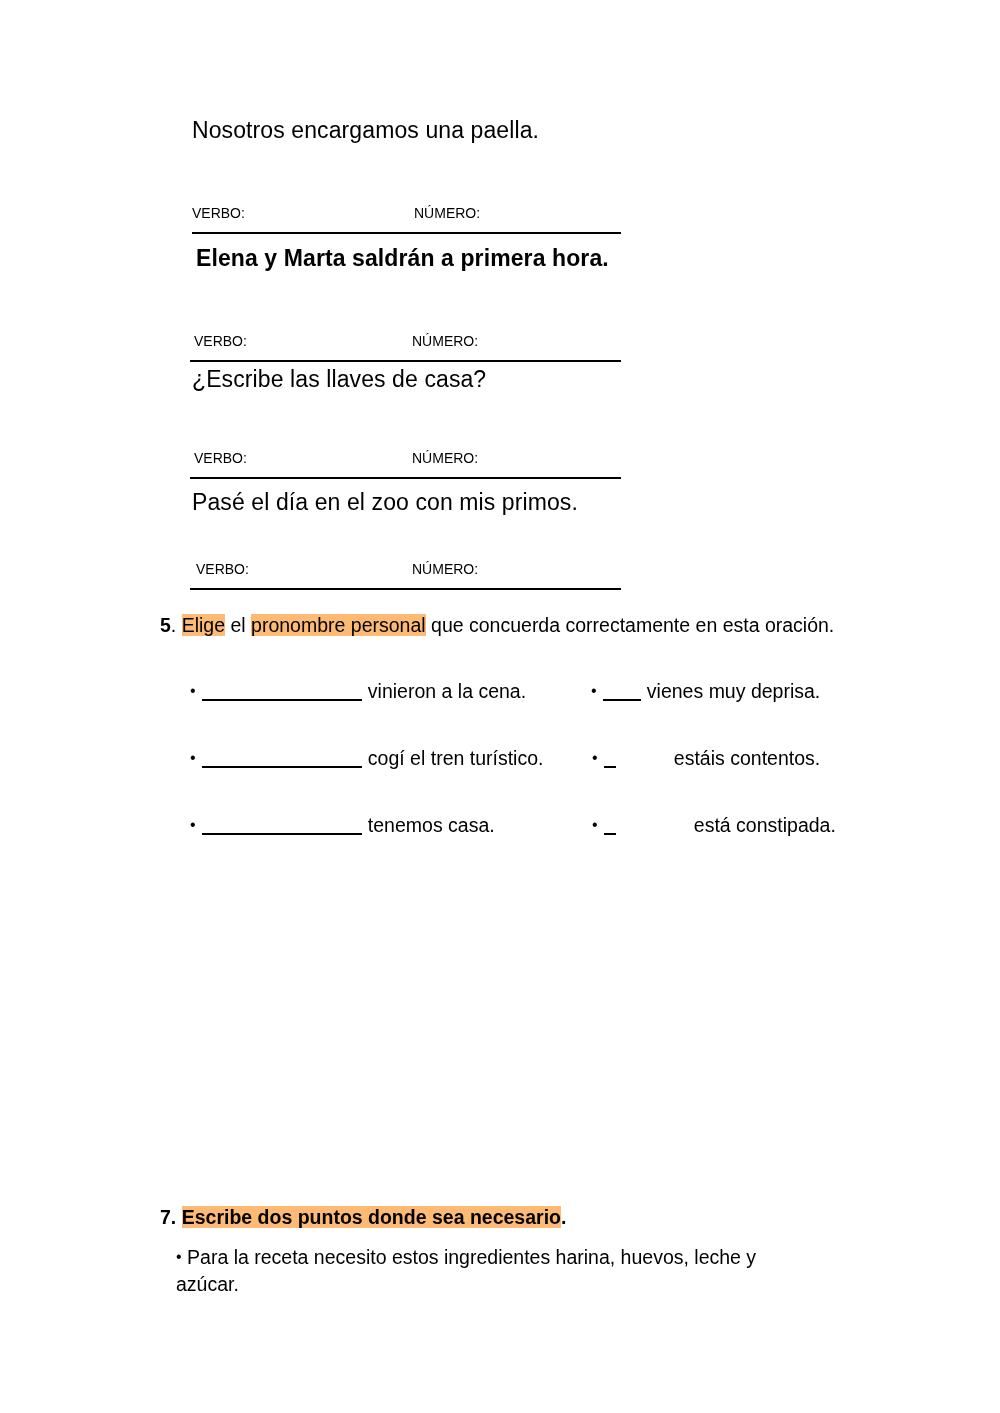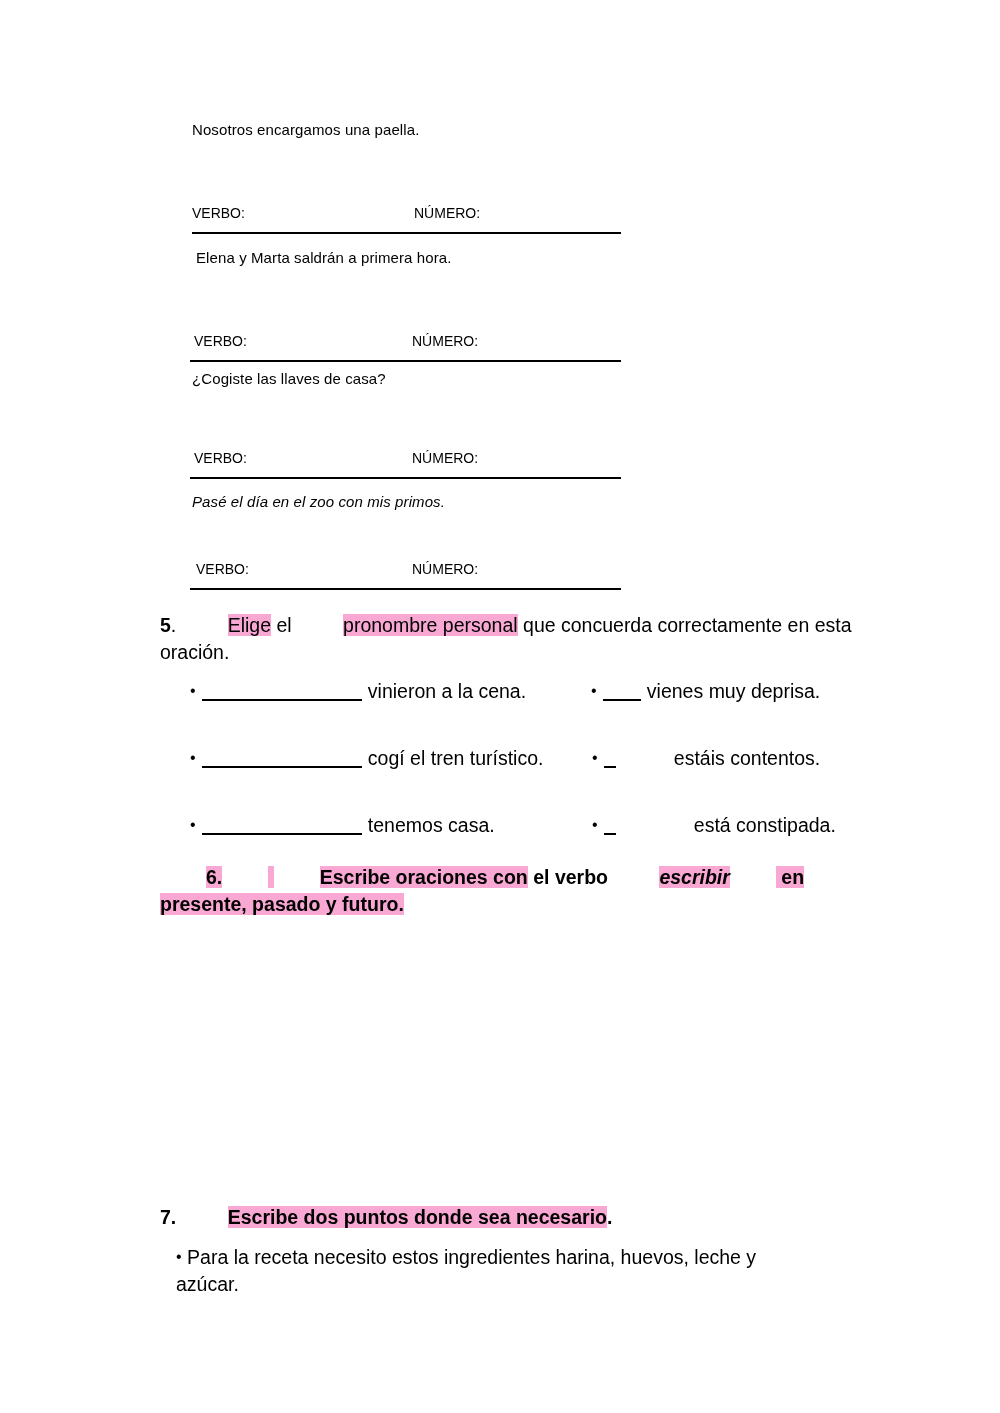--- a/index.html
+++ b/index.html
@@ -19,21 +19,21 @@
 
   .page {
     position: absolute;
     inset: 0;
     background: #ffffff;
   }
 
   
   .sentence {
     position: absolute;
-    font-size: 15px;
+    font-size: 23px;
     line-height: 26px;
     letter-spacing: 0.1px;
     white-space: nowrap;
   }
 
   
   .verbo-row {
     position: absolute;
     height: 32px;
     border-bottom: 2.2px solid #000000;
@@ -54,22 +54,21 @@
   }
 
   
   .question {
     position: absolute;
     font-size: 19.5px;
     line-height: 27px;
   }
   .q-num { font-weight: bold; }
   .hl {
-    background-color: #f9a8d4;
-    margin-left: 46px;
+    background-color: #fdba74;
   }
   .bold { font-weight: bold; }
   .ital { font-style: italic; }
 
   
   .blank-row {
     position: absolute;
     font-size: 19.5px;
     line-height: 26px;
     white-space: nowrap;
@@ -118,35 +117,35 @@
 
 <div class="page">
 
   <div class="sentence" style="left:192px; top:117px;">Nosotros encargamos una paella.</div>
 
   <div class="verbo-row" style="left:192px; top:200px; width:429px;">
     <span class="lbl-verbo">VERBO:</span>
     <span class="lbl-numero">NÚMERO:</span>
   </div>
 
-  <div class="sentence" style="left:196px; top:245px;">Elena y Marta saldrán a primera hora.</div>
+  <div class="sentence" style="left:196px; top:245px;font-weight:bold;">Elena y Marta saldrán a primera hora.</div>
 
   <div class="verbo-row" style="left:190px; top:328px; width:431px;">
     <span class="lbl-verbo" style="left:4px;">VERBO:</span>
     <span class="lbl-numero">NÚMERO:</span>
   </div>
 
-  <div class="sentence" style="left:192px; top:366px;">¿Cogiste las llaves de casa?</div>
+  <div class="sentence" style="left:192px; top:366px;">¿Escribe las llaves de casa?</div>
 
   <div class="verbo-row" style="left:190px; top:445px; width:431px;">
     <span class="lbl-verbo" style="left:4px;">VERBO:</span>
     <span class="lbl-numero">NÚMERO:</span>
   </div>
 
-  <div class="sentence" style="left:192px; top:489px;font-style:italic;">Pasé el día en el zoo con mis primos.</div>
+  <div class="sentence" style="left:192px; top:489px;">Pasé el día en el zoo con mis primos.</div>
 
   <div class="verbo-row" style="left:190px; top:556px; width:431px;">
     <span class="lbl-verbo" style="left:6px;">VERBO:</span>
     <span class="lbl-numero">NÚMERO:</span>
   </div>
 
   <div class="question" style="left:160px; top:612px; width:700px;">
     <span class="q-num">5</span><span>.</span><span> </span><span class="hl">Elige</span><span> el </span><span class="hl">pronombre personal</span><span> que concuerda correctamente en esta oración.</span>
   </div>
 
@@ -176,23 +175,20 @@
     <span class="bullet">•</span>
     <span class="blank-long"></span>
     <span>tenemos casa.</span>
   </div>
   <div class="blank-row" style="left:592px; top:812px;">
     <span class="bullet">•</span>
     <span class="blank-tiny"></span>
     <span style="display:inline-block;width:72px;"></span><span>está constipada.</span>
   </div>
 
-  <div class="question bold" style="left:160px; top:864px; width:660px;">
-    <span class="hl">6.</span><span class="hl">&nbsp;</span><span class="hl">Escribe oraciones con</span><span> el verbo </span><span class="hl ital">escribir</span><span class="hl"> en presente, pasado y futuro.</span>
-  </div>
 
   <div class="question bold" style="left:160px; top:1204px; width:700px;">
     <span>7.</span><span> </span><span class="hl">Escribe dos puntos donde sea necesario</span><span>.</span>
   </div>
 
   <div class="para" style="left:176px; top:1243px; width:648px;">
     <span class="bullet-para-marker">•</span><span>&nbsp;</span><span>Para la receta necesito estos ingredientes harina, huevos, leche y azúcar.</span>
   </div>
 
 </div>

